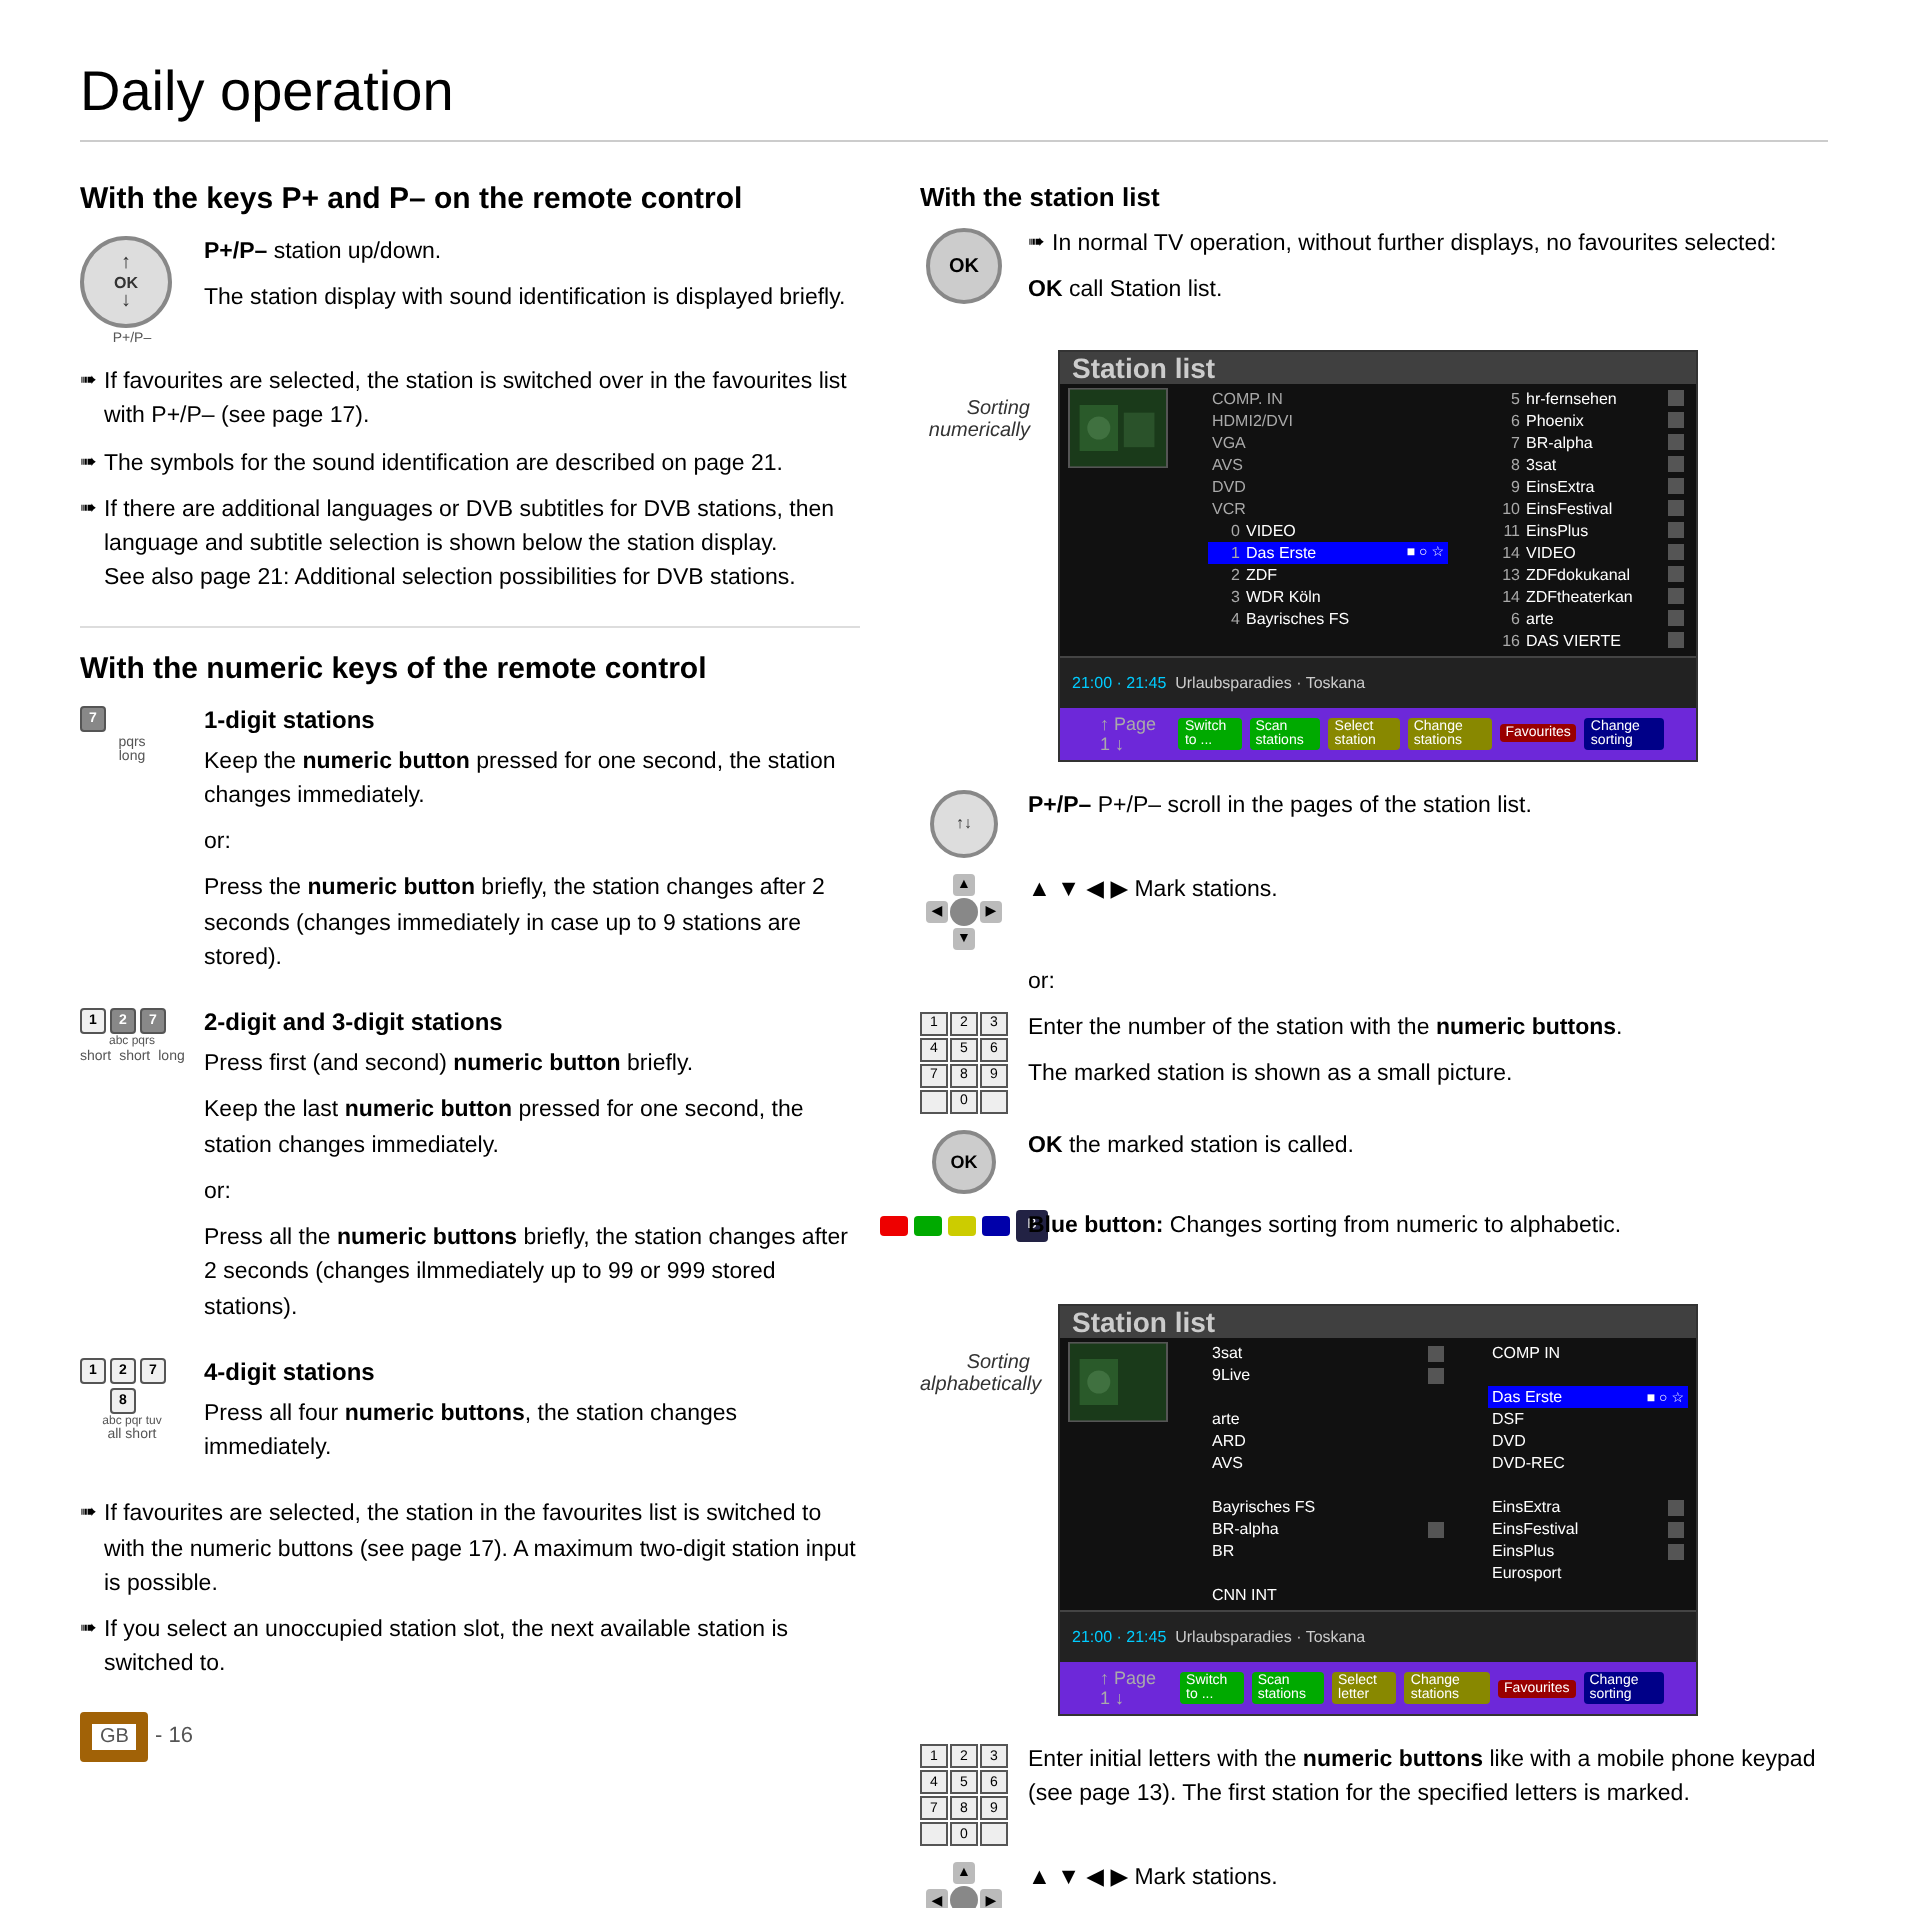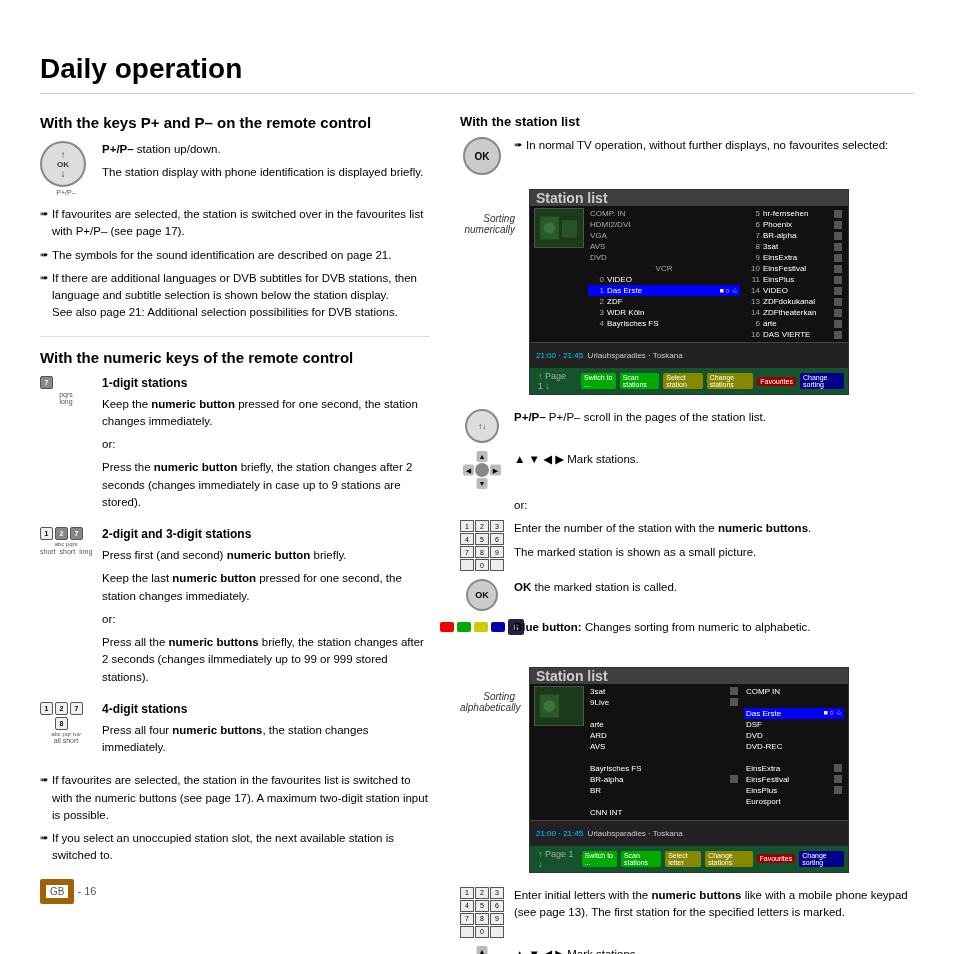--- a/index.html
+++ b/index.html
@@ -7,25 +7,24 @@
       font-family: Arial, Helvetica, sans-serif;
       font-size: 12px;
       background: #fff;
       color: #000;
       width: 954px;
       min-height: 954px;
       padding: 30px 40px;
     }
     h1 {
       font-size: 28px;
-      font-weight: bold;
+      font-weight: normal;
       margin-bottom: 20px;
       border-bottom: 1px solid #ccc;
       padding-bottom: 8px;
-      margin-top: 23px;
     }
     .two-col {
       display: flex;
       gap: 30px;
     }
     .col-left {
       width: 390px;
       flex-shrink: 0;
     }
     .col-right {
@@ -174,21 +173,21 @@
     .sl-header {
       background: #404040;
       color: #ccc;
       padding: 0 6px;
       font-size: 14px;
       font-weight: bold;
     }
     .sl-body {
       display: flex;
       padding: 2px 4px;
-      gap: 4px;
+      gap: 20px;
     }
     .sl-left-img {
       width: 50px;
       height: 40px;
       background: #2a4a2a;
       border: 1px solid #555;
       display: flex;
       align-items: center;
       justify-content: center;
       font-size: 7px;
@@ -233,22 +232,22 @@
       padding: 8px 6px;
       font-size: 8px;
       border-top: 1px solid #444;
     }
     .sl-time {
       color: #0cf;
     }
     .sl-footer {
       display: flex;
       gap: 4px;
-      padding: 2px 4px;
-      background: #14532d;
+      padding: 2px 16px;
+      background: #6d28d9;
       font-size: 7px;
     }
     .sl-footer-item {
       display: flex;
       align-items: center;
       gap: 2px;
     }
     .sl-footer-btn {
       padding: 1px 3px;
       font-size: 7px;
@@ -369,21 +368,21 @@
       <div class="remote-img">
         <div class="circle-remote">
           <div class="arrows">↑</div>
           <div style="font-size:8px;font-weight:bold;">OK</div>
           <div class="arrows">↓</div>
         </div>
         <div style="font-size:7px;color:#555;text-align:center;margin-top:2px;">P+/P–</div>
       </div>
       <div class="remote-content">
         <p><span style="font-weight:bold;">P+/P–</span> <span>station up/down.</span></p>
-        <p>The station display with phone identification is displayed briefly.</p>
+        <p>The station display with sound identification is displayed briefly.</p>
       </div>
     </div>
 
     <div class="section-block">
       <p class="arrow-p">If favourites are selected, the station is switched over in the favourites list with P+/P– (see page 17).</p>
       <p class="arrow-p">The symbols for the sound identification are described on page 21.</p>
       <p class="arrow-p" style="white-space:pre-line;">If there are additional languages or DVB subtitles for DVB stations, then language and subtitle selection is shown below the station display.
 See also page 21: Additional selection possibilities for DVB stations.</p>
     </div>
 
@@ -463,20 +462,21 @@
   <div class="col-right">
     <div class="right-section">
       <h2>With the station list</h2>
 
       <div class="right-icon-row">
         <div class="right-icon">
           <div class="ok-btn">OK</div>
         </div>
         <div>
           <p class="arrow-p">In normal TV operation, without further displays, no favourites selected:</p>
+          <p><strong>OK</strong>&nbsp;<span>call Station list.</span></p>
         </div>
       </div>
 
       <div class="sorting-row">
         <div class="sorting-label">Sorting numerically</div>
         <div class="station-list-display">
           <div class="sl-header">Station list</div>
           <div class="sl-body">
             <div class="sl-left-img">
               <svg width="50" height="40" viewBox="0 0 50 40">
@@ -496,21 +496,21 @@
               <div class="sl-item">
                   <span class="ch-name" style="color:#aaa;">VGA</span>
                 </div>
               <div class="sl-item">
                   <span class="ch-name" style="color:#aaa;">AVS</span>
                 </div>
               <div class="sl-item">
                   <span class="ch-name" style="color:#aaa;">DVD</span>
                 </div>
               <div class="sl-item">
-                  <span class="ch-name" style="color:#aaa;text-align:center;">VCR</span>
+                  <span class="ch-name" style="color:#aaa;">VCR</span>
                 </div>
               <div class="sl-item">
                   <span class="ch-num">0</span>
                   <span class="ch-name">VIDEO</span>
                 </div>
               <div class="sl-item highlighted">
                   <span class="ch-num">1</span>
                   <span class="ch-name">Das Erste</span>
                   <span style="font-size:7px;margin-left:2px;">■ ○ ☆</span>
                 </div>

